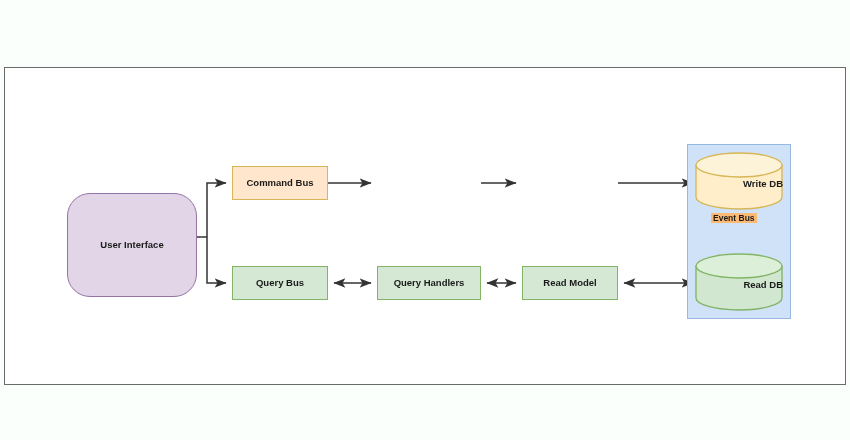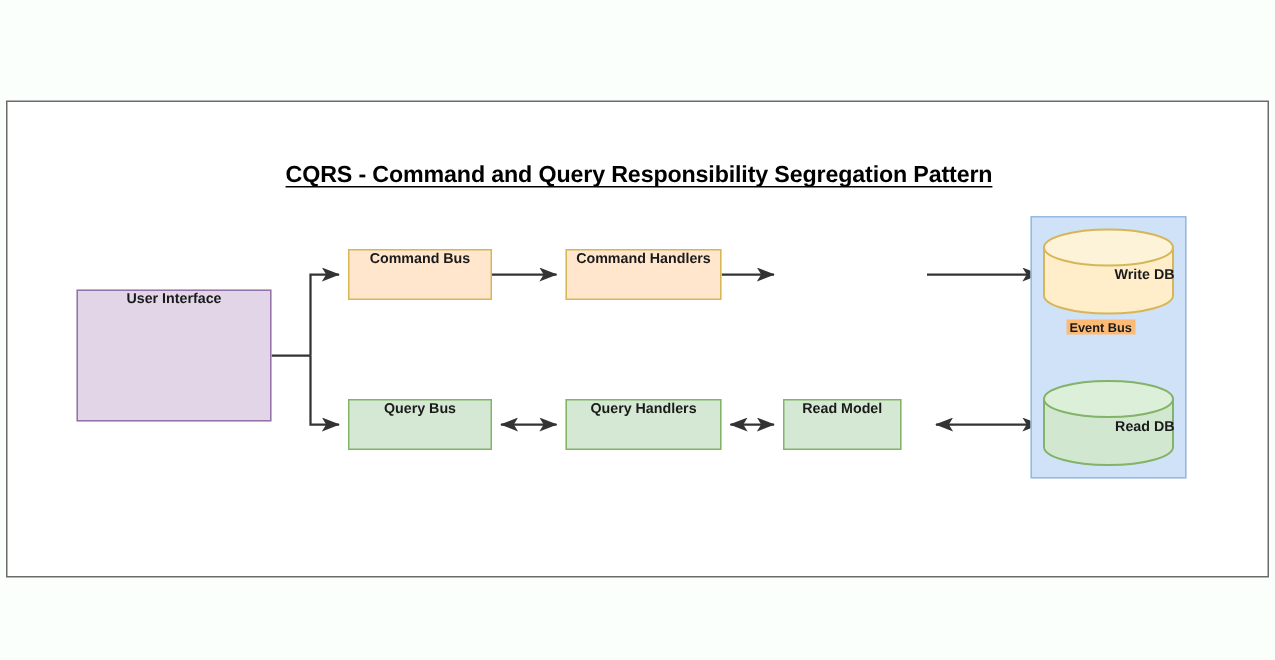--- a/index.html
+++ b/index.html
@@ -39,21 +39,21 @@
     text-decoration: underline;
     text-underline-offset: 3px;
     white-space: nowrap;
   }
 
   
   .node {
     position: absolute;
     box-sizing: border-box;
     display: flex;
-    align-items: flex-start;
+    align-items: center;
     justify-content: center;
     font-size: 9.5px;
     font-weight: bold;
     color: #1a1a1a;
     text-align: center;
     line-height: 1.2;
   }
   .node.ui {
     background: #e1d5e7;
     border: 1.2px solid #9673a6;
@@ -61,27 +61,27 @@
   .node.cmd {
     background: #ffe6cc;
     border: 1.2px solid #d6b656;
   }
   .node.qry {
     background: #d5e8d4;
     border: 1.2px solid #82b366;
   }
 
   
-  #node-user-interface { left: 46px;  top: 125px; width: 130px; height: 88px; }
+  #node-user-interface { left: 62px;  top: 125px; width: 130px; height: 104px; border-radius: 23px; }
   #node-command-bus    { left: 227px; top: 98px;  width: 96px;  height: 34px; }
   #node-command-handlers{left: 372px; top: 98px;  width: 104px; height: 34px; }
   #node-write-model    { left: 517px; top: 98px;  width: 96px;  height: 34px; }
   #node-query-bus      { left: 227px; top: 198px; width: 96px;  height: 34px; }
   #node-query-handlers { left: 372px; top: 198px; width: 104px; height: 34px; }
-  #node-read-model     { left: 517px; top: 198px; width: 79px;  height: 34px; }
+  #node-read-model     { left: 517px; top: 198px; width: 96px;  height: 34px; }
 
   
   #storage-container {
     position: absolute;
     left: 682px;
     top: 76px;
     width: 104px;
     height: 175px;
     background: #cfe2f7;
     border: 1.2px solid #97b8e0;
@@ -127,21 +127,20 @@
     width: 842px;
     height: 318px;
     pointer-events: none;
   }
 </style>
 </head>
 <body>
 
 <div id="canvas-frame">
 
-  <div id="diagram-title">CQRS - Command and Query Responsibility Segregation Pattern</div>
 
   <svg id="edge-layer" viewBox="0 0 842 318" xmlns="http://www.w3.org/2000/svg">
     <defs>
       <marker id="arrow-end" markerWidth="9" markerHeight="9" refX="7.6" refY="3.1" orient="auto" markerUnits="strokeWidth">
         <path d="M0,0 L8,3.1 L0,6.2 L1.9,3.1 z" fill="#333333"></path>
       </marker>
       <marker id="arrow-start" markerWidth="9" markerHeight="9" refX="0.4" refY="3.1" orient="auto" markerUnits="strokeWidth">
         <path d="M8,0 L0,3.1 L8,6.2 L6.1,3.1 z" fill="#333333"></path>
       </marker>
       <marker id="arrow-blue" markerWidth="8" markerHeight="8" refX="6.8" refY="2.8" orient="auto" markerUnits="strokeWidth">
@@ -168,23 +167,20 @@
   </svg>
 
   <div class="node ui" id="node-user-interface">
     <span>User Interface</span>
   </div>
 
   <div class="node cmd" id="node-command-bus">
     <span>Command Bus</span>
   </div>
 
-  <div class="node cmd" id="node-command-handlers">
-    <span>Command Handlers</span>
-  </div>
 
 
   <div class="node qry" id="node-query-bus">
     <span>Query Bus</span>
   </div>
 
   <div class="node qry" id="node-query-handlers">
     <span>Query Handlers</span>
   </div>
 

